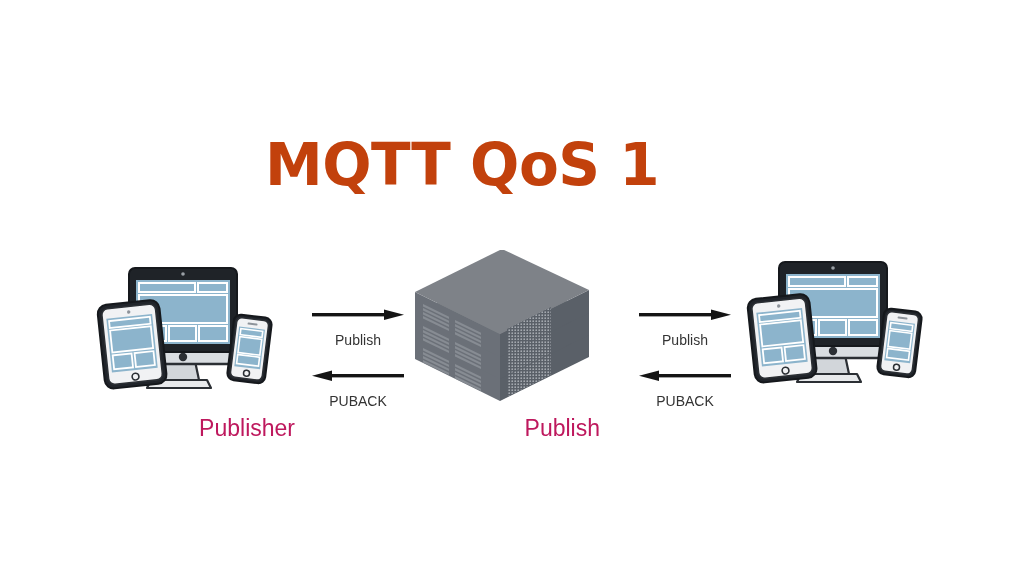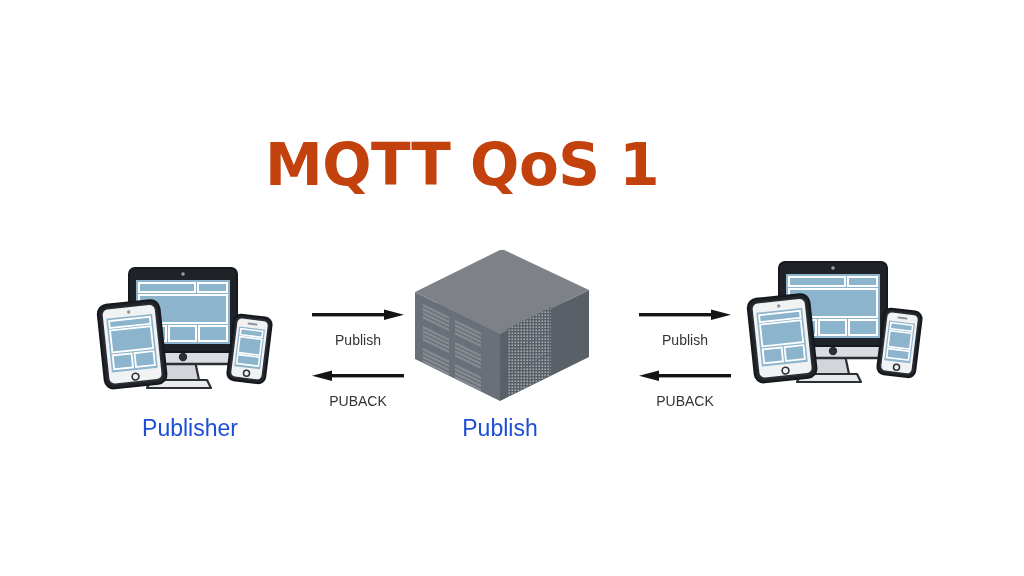--- a/index.html
+++ b/index.html
@@ -34,25 +34,25 @@
     font-weight: bold;
     letter-spacing: -0.5px;
     color: #c2410c;
     line-height: 1;
     white-space: nowrap;
   }
 
   
   .node-label {
     position: absolute;
-    text-align: center;
+    text-align: right;
     font-family: "Liberation Sans", sans-serif;
     font-size: 23px;
     font-weight: 400;
-    color: #1d4ed8;
+    color: #be185d;
     white-space: nowrap;
   }
   #label-publisher  { left: 85px;  top: 415px; width: 210px; }
   #label-broker     { left: 400px; top: 415px; width: 200px; }
   #label-subscriber { left: 735px; top: 405px; width: 210px; }
 
   
   .cluster {
     position: absolute;
     width: 190px;

